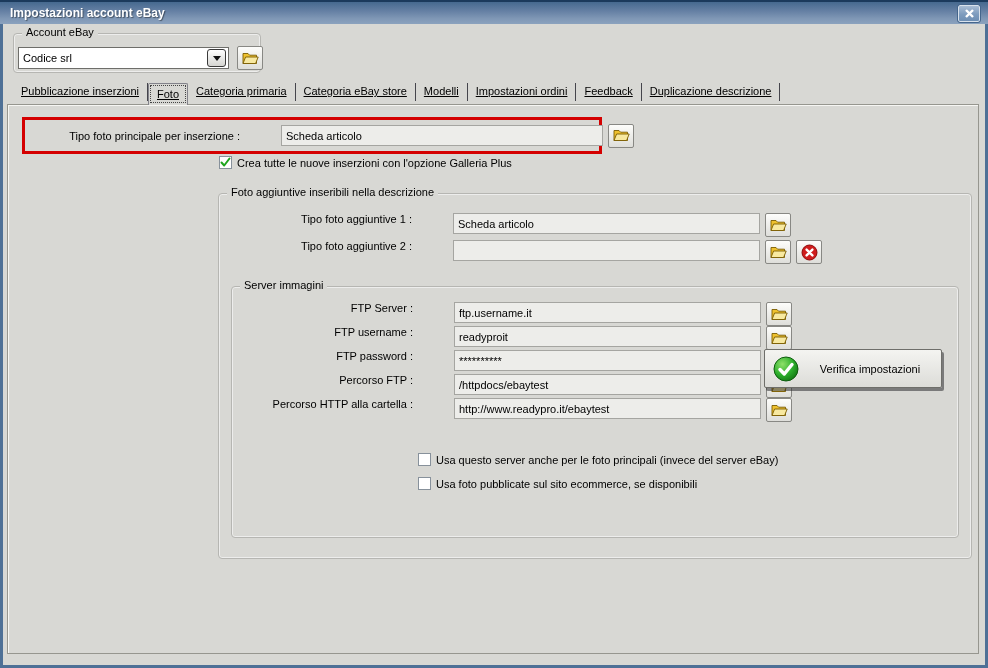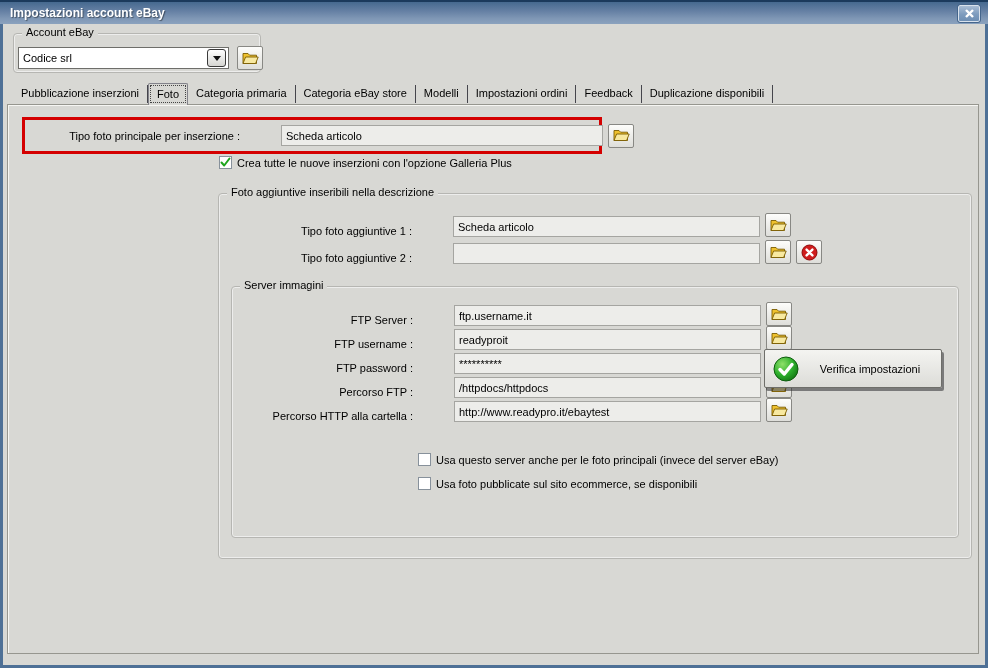--- a/index.html
+++ b/index.html
@@ -39,21 +39,21 @@
   .tri-down { width:0; height:0; border-left:4px solid transparent; border-right:4px solid transparent;
     border-top:5px solid #111; }
   .acct-folder { position:absolute; left:223px; top:12px; }
 
   
   .icon-btn { width:26px; height:24px; background:linear-gradient(180deg,#fdfdfb,#dededa);
     border:1px solid #888884; border-radius:2px; display:inline-flex; align-items:center;
     justify-content:center; cursor:pointer; flex:none; }
 
   
-  .tabstrip { position:absolute; left:10px; top:59px; height:22px; display:flex; align-items:center; }
+  .tabstrip { position:absolute; left:10px; top:59px; height:22px; display:flex; align-items:flex-start;text-decoration:underline; }
   .tab { height:18px; line-height:17px; padding:0 8px; border-right:1px solid #45454c;
     cursor:pointer; white-space:nowrap; }
   .tab.selected { height:22px; line-height:20px; background:#d8d8d4;
     border:1px solid #82828a; border-bottom:none; border-radius:2px 2px 0 0;
     outline:1px dotted #444; outline-offset:-3px; position:relative; z-index:3; }
 
   
   .panel { position:absolute; left:4px; top:80px; width:972px; height:550px; background:#d8d8d4;
     border:1px solid #96968f; box-shadow:inset 1px 1px 0 #f6f6f3; }
 
@@ -62,21 +62,21 @@
     border:3px solid #d40000; display:flex; align-items:center; padding-left:12px; gap:5px; }
 
   .flabel { text-align:right; white-space:nowrap; flex:none; }
   .field { height:21px; background:#ededea; border:1px solid #a5a5a1;
     display:flex; align-items:center; padding-left:4px; overflow:hidden; white-space:nowrap; flex:none;margin-left:36px; }
 
   .main-label { width:203px; }
   .main-field { width:322px; }
 
   
-  .frow { position:absolute; display:flex; align-items:flex-end; gap:5px; height:24px; }
+  .frow { position:absolute; display:flex; align-items:flex-start; gap:5px; height:24px; }
   .frow .field { width:307px; }
 
   
   .cb-row { position:absolute; display:flex; align-items:center; gap:5px; cursor:pointer; }
   .cb { width:13px; height:13px; background:#fff; border:1px solid #87919b; flex:none;
     display:flex; align-items:center; justify-content:center; }
 
   
   .add-group { left:210px; top:88px; width:754px; height:366px; }
   .srv-group { left:12px; top:92px; width:728px; height:252px; }
@@ -122,21 +122,21 @@
     </div>
 
     <div class="tabstrip">
       <div class="tab">Pubblicazione inserzioni</div>
       <div class="tab selected">Foto</div>
       <div class="tab">Categoria primaria</div>
       <div class="tab">Categoria eBay store</div>
       <div class="tab">Modelli</div>
       <div class="tab">Impostazioni ordini</div>
       <div class="tab">Feedback</div>
-      <div class="tab">Duplicazione disponibili</div>
+      <div class="tab">Duplicazione descrizione</div>
     </div>
 
     <div class="panel">
 
       <div class="red-box">
         <span class="flabel main-label">Tipo foto principale per inserzione :</span>
         <div class="field main-field">Scheda articolo</div>
         <div class="icon-btn">
           <svg width="17" height="15" viewBox="0 0 17 15">
             <path d="M1 2.5 L6 2.5 L7.6 4.2 L14.5 4.2 L14.5 12.5 L1 12.5 Z" fill="#eec12e" stroke="#7a5c00" stroke-width="0.9"></path>
@@ -216,21 +216,21 @@
             <div class="icon-btn">
               <svg width="17" height="15" viewBox="0 0 17 15">
                 <path d="M1 2.5 L6 2.5 L7.6 4.2 L14.5 4.2 L14.5 12.5 L1 12.5 Z" fill="#eec12e" stroke="#7a5c00" stroke-width="0.9"></path>
                 <path d="M3.6 6 L16.2 6 L13.6 12.5 L1 12.5 Z" fill="#f8e9a0" stroke="#7a5c00" stroke-width="0.9"></path>
               </svg>
             </div>
           </div>
 
           <div class="frow" style="left:0; top:87px;">
             <span class="flabel" style="width:181px;">Percorso FTP :</span>
-            <div class="field">/httpdocs/httpdocs</div>
+            <div class="field">/httpdocs/ebaytest</div>
             <div class="icon-btn">
               <svg width="17" height="15" viewBox="0 0 17 15">
                 <path d="M1 2.5 L6 2.5 L7.6 4.2 L14.5 4.2 L14.5 12.5 L1 12.5 Z" fill="#eec12e" stroke="#7a5c00" stroke-width="0.9"></path>
                 <path d="M3.6 6 L16.2 6 L13.6 12.5 L1 12.5 Z" fill="#f8e9a0" stroke="#7a5c00" stroke-width="0.9"></path>
               </svg>
             </div>
           </div>
 
           <div class="frow" style="left:0; top:111px;">
             <span class="flabel" style="width:181px;">Percorso HTTP alla cartella :</span>

